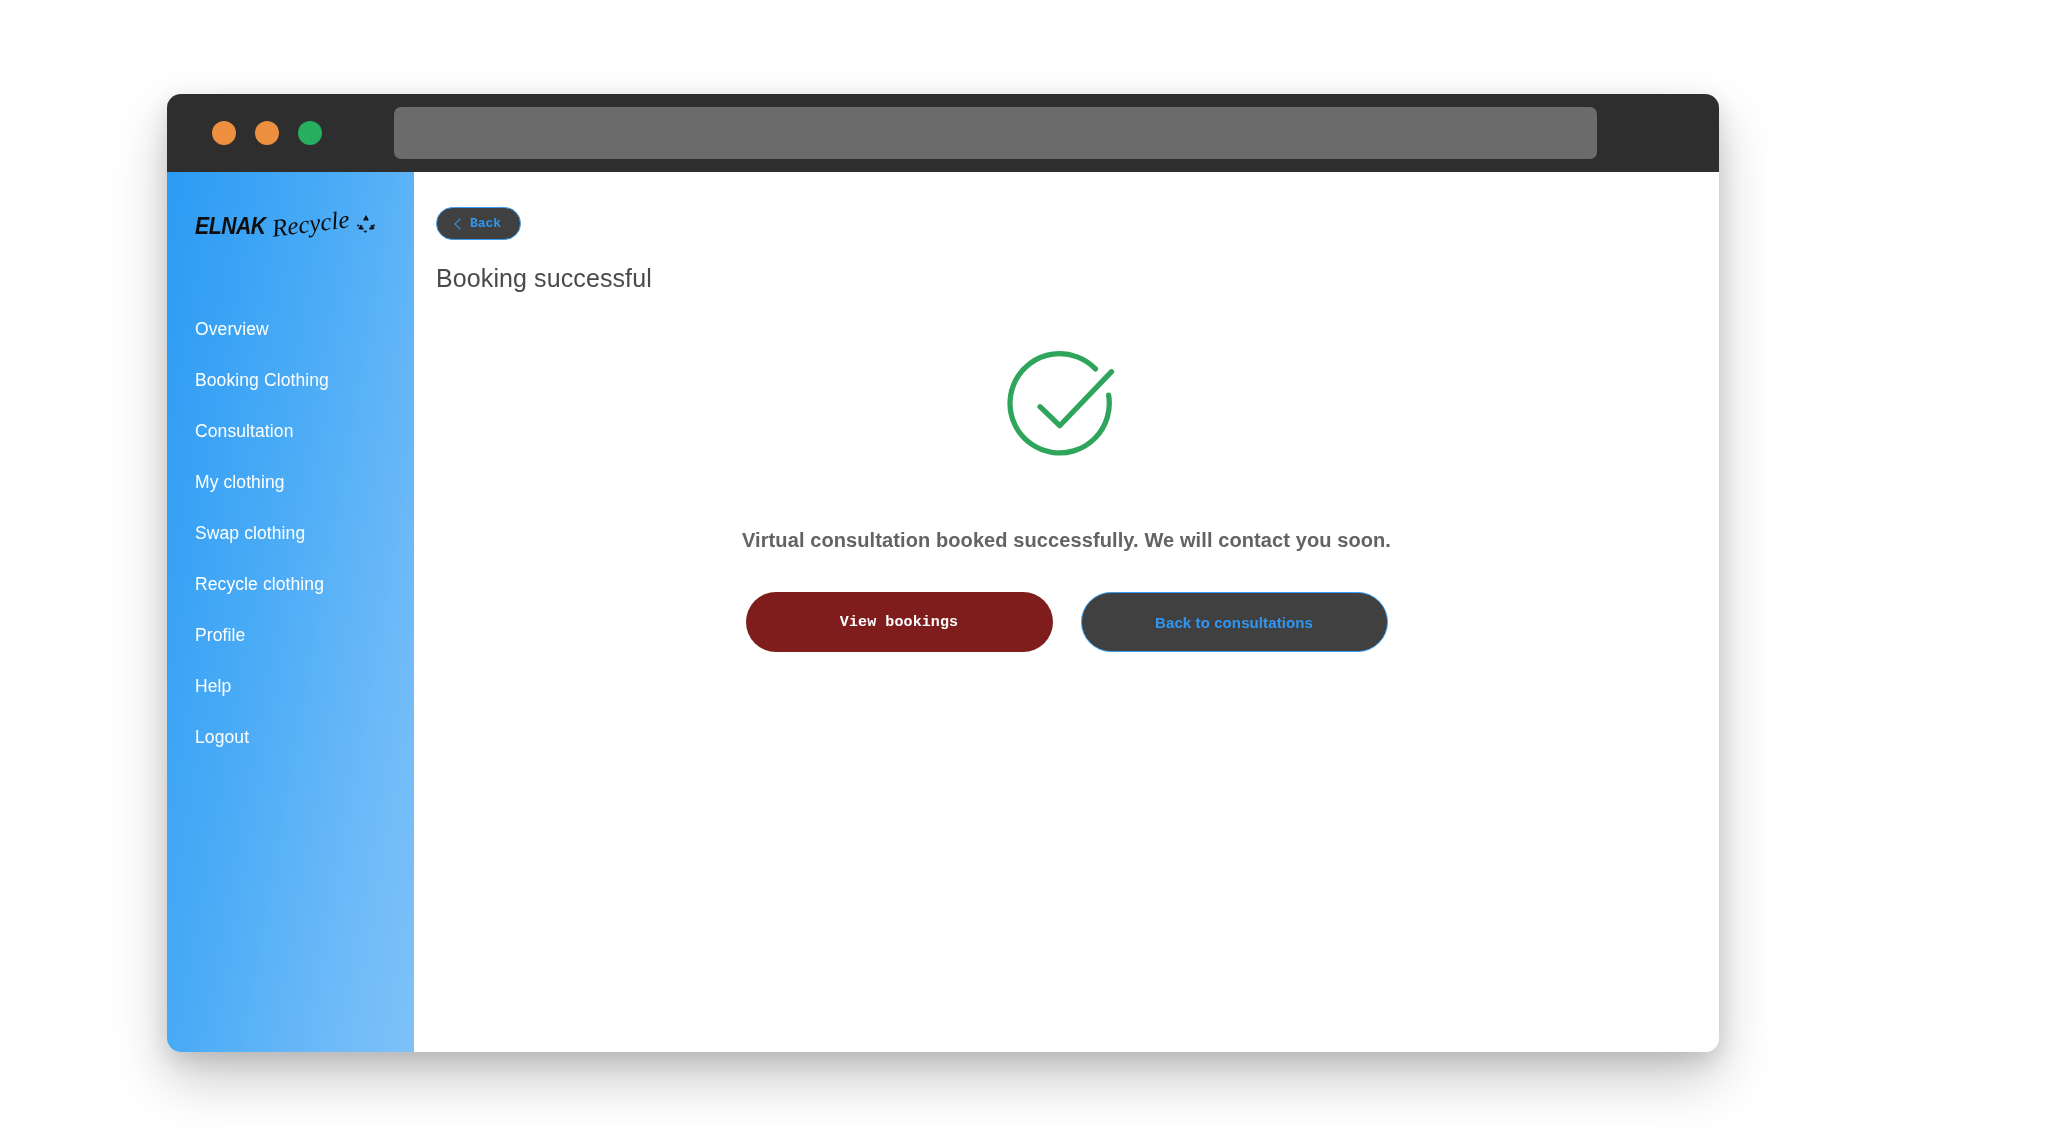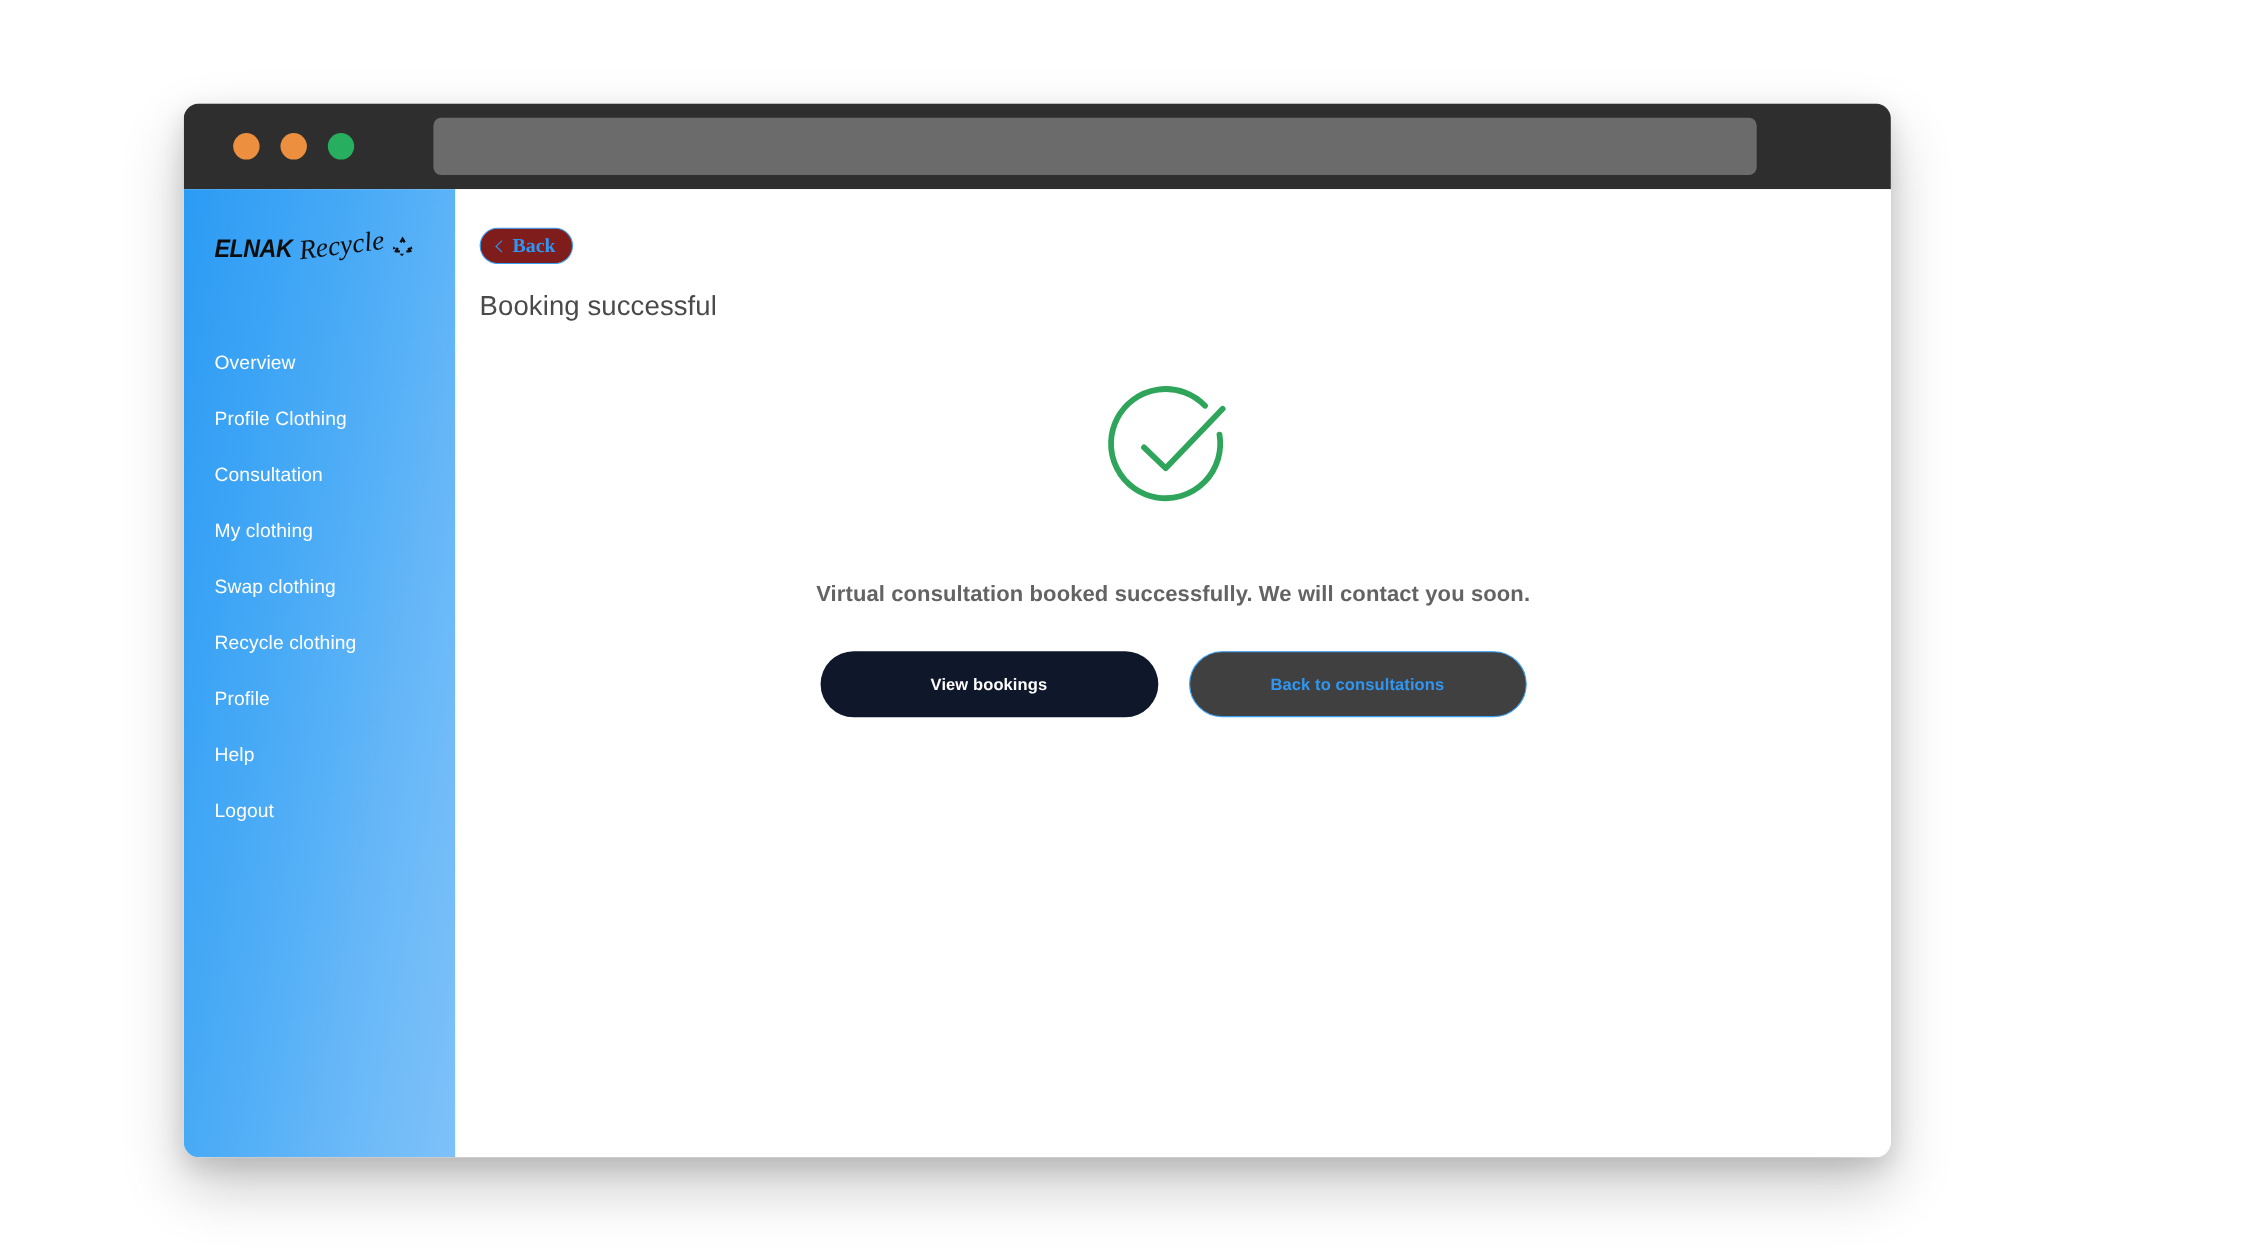--- a/index.html
+++ b/index.html
@@ -143,25 +143,25 @@
     position: relative;
     padding: 35px 0 0 0;
   }
 
   .back-btn {
     margin-left: 22px;
     width: 85px;
     height: 33px;
     border-radius: 17px;
     border: 1.6px solid #3aa0f5;
-    background: #7f1d1d;
+    background: #404040;
     color: #2f97f3;
-    font-family: Liberation Serif, serif;
+    font-family: Liberation Mono, monospace;
     font-weight: 700;
-    font-size: 18px;
+    font-size: 13px;
     display: flex;
     align-items: center;
     justify-content: center;
     gap: 6px;
     cursor: pointer;
   }
   .chev {
     display: block;
     width: 8px;
     height: 8px;
@@ -215,23 +215,24 @@
     font-weight: 700;
     font-size: 15px;
     display: flex;
     align-items: center;
     justify-content: center;
     cursor: pointer;
     letter-spacing: 0.1px;
   }
   .btn-primary {
     width: 307px;
-    background: #0f172a;
+    background: #7f1d1d;
     border: none;
     color: #ffffff;
+    font-family: Liberation Mono, monospace;
   }
   .btn-secondary {
     width: 307px;
     background: #404040;
     border: 1.7px solid #3aa0f5;
     color: #2f97f3;
   }
 </style>
 </head>
 <body>
@@ -266,21 +267,21 @@
               <path fill="#0d0d0d" d="M21.1 11.9l-2.5 2.1 3.1 1.1-0.6-3.2z"></path>
             </svg>
           </span>
         </div>
 
         <div class="nav">
           <div class="nav-item">
             <span>Overview</span>
           </div>
           <div class="nav-item">
-            <span>Profile Clothing</span>
+            <span>Booking Clothing</span>
           </div>
           <div class="nav-item">
             <span>Consultation</span>
           </div>
           <div class="nav-item">
             <span>My clothing</span>
           </div>
           <div class="nav-item">
             <span>Swap clothing</span>
           </div>

